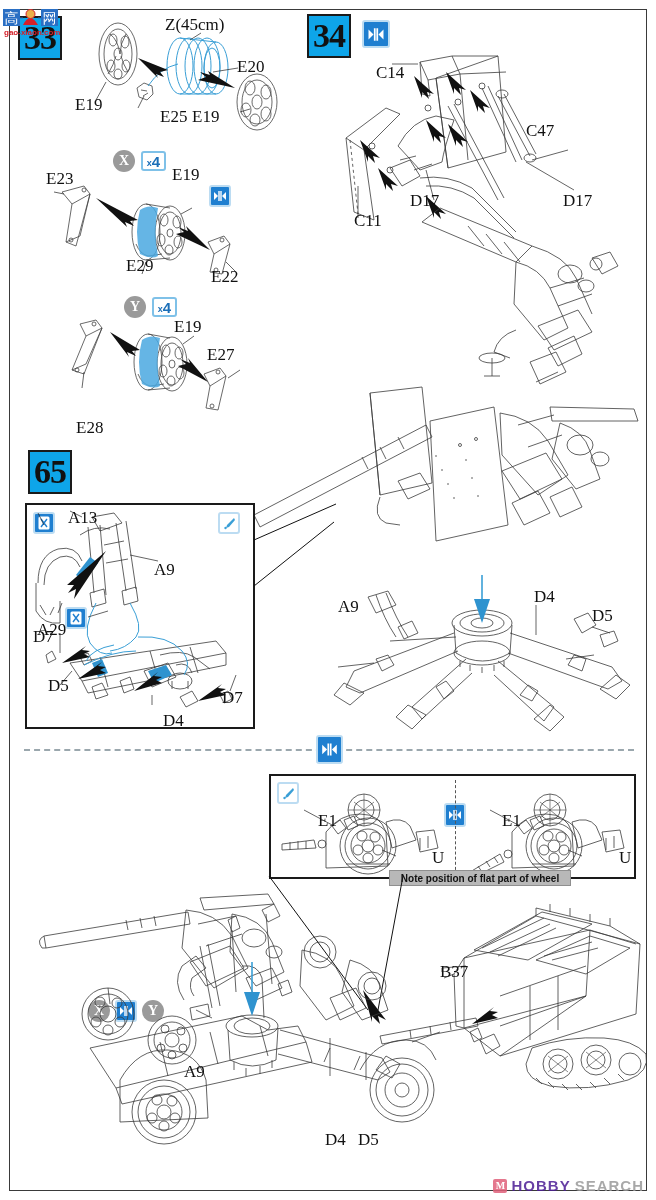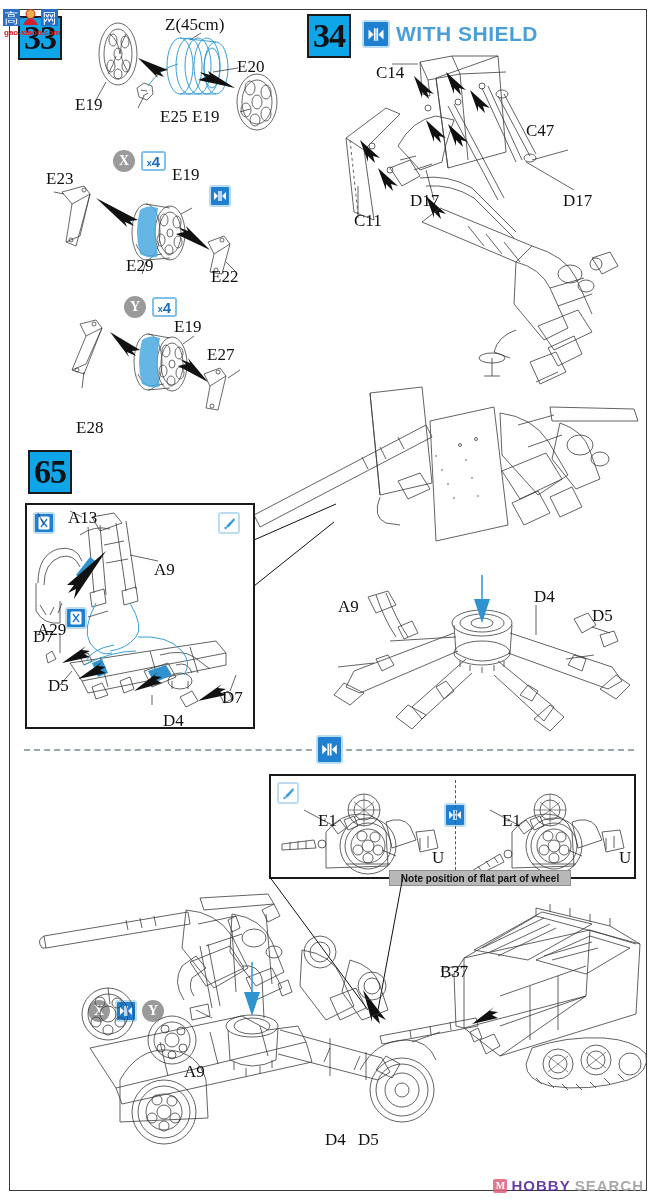--- a/index.html
+++ b/index.html
@@ -363,21 +363,20 @@
   <div class="step-badge" style="left:307px; top:14px; width:44px; height:44px; font-size:34px;">34</div>
 
   <div class="ic ic-mirror" style="left:362px; top:20px; width:28px; height:28px;">
     <svg width="18" height="15" viewBox="0 0 14 12">
       <path d="M6 1 L6 11 M8 1 L8 11" stroke="#ffffff" stroke-width="1.4"></path>
       <path d="M5 6 L1 2 L1 10 Z" fill="#ffffff"></path>
       <path d="M9 6 L13 2 L13 10 Z" fill="#ffffff"></path>
     </svg>
   </div>
 
-  <div class="with-shield" style="left:396px; top:22px;">WITH SHIELD</div>
 
   <div class="art" style="left:330px; top:50px; width:310px; height:190px;">
     <svg width="310" height="190" viewBox="0 0 310 190">
       <g fill="none" stroke="#3b3b3b" stroke-width="0.8">
 
         <path d="M90 12 L122 6 L130 24 L98 30 Z"></path>
         <path d="M90 12 L92 44 L100 46 L98 30"></path>
 
         <path d="M106 28 L168 6 L176 102 L118 118 Z"></path>
         <path d="M106 28 L118 118"></path>

